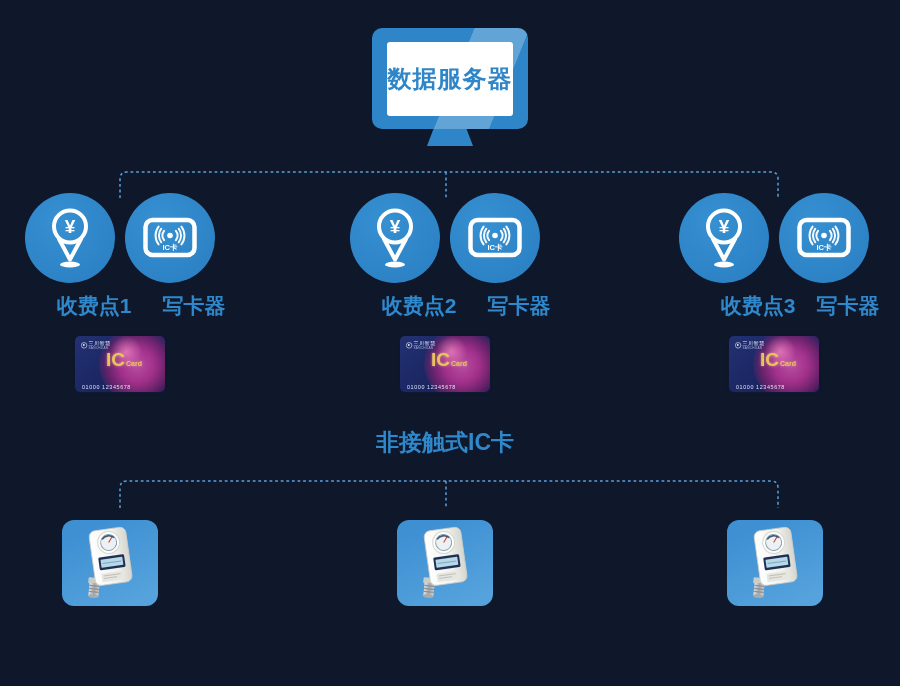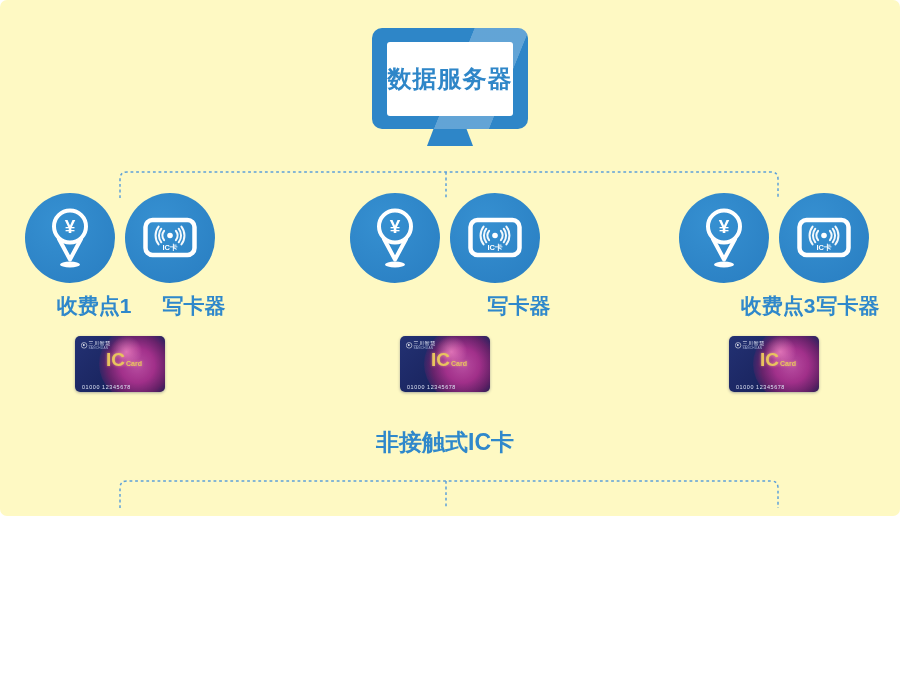--- a/index.html
+++ b/index.html
@@ -4,23 +4,22 @@
 <style>
   :root{
     --primary-blue:#2E86C8;
     --label-blue:#2F88CB;
     --connector-blue:#5CA0DA;
     --card-gold:#E9C45E;
   }
   *{margin:0;padding:0;box-sizing:border-box;}
   body{background:#fff;}
   .stage{
-    position:relative;width:900px;height:516px;background:#fef9c3;overflow:hidden;
+    position:relative;width:900px;height:686px;background:#0f172a;overflow:hidden;
     font-family:"Liberation Sans","DejaVu Sans",sans-serif;
-    border-radius:7px;
   }
   
   .monitor-frame{
     position:absolute;left:372px;top:28px;width:156px;height:101px;
     background:var(--primary-blue);border-radius:10px;overflow:hidden;
   }
   .monitor-screen{
     position:absolute;left:15px;top:14px;right:15px;bottom:13px;background:#fff;
     border-radius:3px;display:flex;align-items:center;justify-content:center;z-index:2;
   }
@@ -181,35 +180,36 @@
       <use href="#pay-point-symbol"></use>
       <text x="45" y="40" text-anchor="middle" font-size="19" font-weight="bold" fill="#fff">¥</text>
     </svg>
   </div>
   <div class="icon-circle" style="left:450px">
     <svg viewBox="0 0 90 90">
       <use href="#card-writer-symbol"></use>
       <text x="45" y="57" text-anchor="middle" font-size="7.5" font-weight="bold" fill="#fff">IC卡</text>
     </svg>
   </div>
+  <div class="icon-label" style="left:325px">收费点2</div>
   <div class="icon-label" style="left:425px">写卡器</div>
 
   <div class="icon-circle" style="left:679px">
     <svg viewBox="0 0 90 90">
       <use href="#pay-point-symbol"></use>
       <text x="45" y="40" text-anchor="middle" font-size="19" font-weight="bold" fill="#fff">¥</text>
     </svg>
   </div>
   <div class="icon-circle" style="left:779px">
     <svg viewBox="0 0 90 90">
       <use href="#card-writer-symbol"></use>
       <text x="45" y="57" text-anchor="middle" font-size="7.5" font-weight="bold" fill="#fff">IC卡</text>
     </svg>
   </div>
-  <div class="icon-label" style="left:684px">收费点3</div>
+  <div class="icon-label" style="left:664px">收费点3</div>
   <div class="icon-label" style="left:754px">写卡器</div>
 
   <div class="ic-card" style="left:75px">
     <div class="card-glow"></div>
     <div class="card-logo">
       <span class="logo-mark"></span>
       <span class="logo-text">
         <span class="logo-title">三川智慧</span>
         <span class="logo-subtitle">SANCHUAN</span>
       </span>

